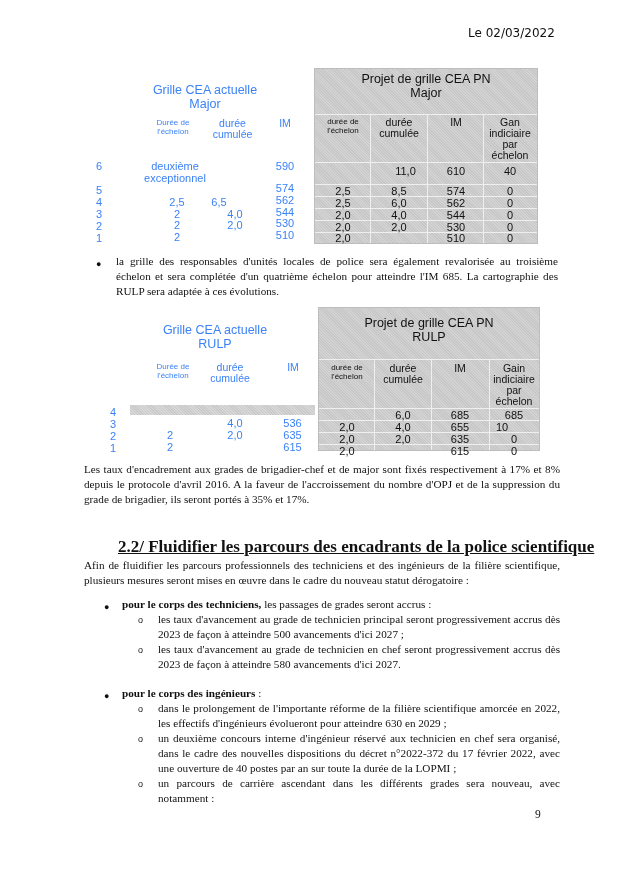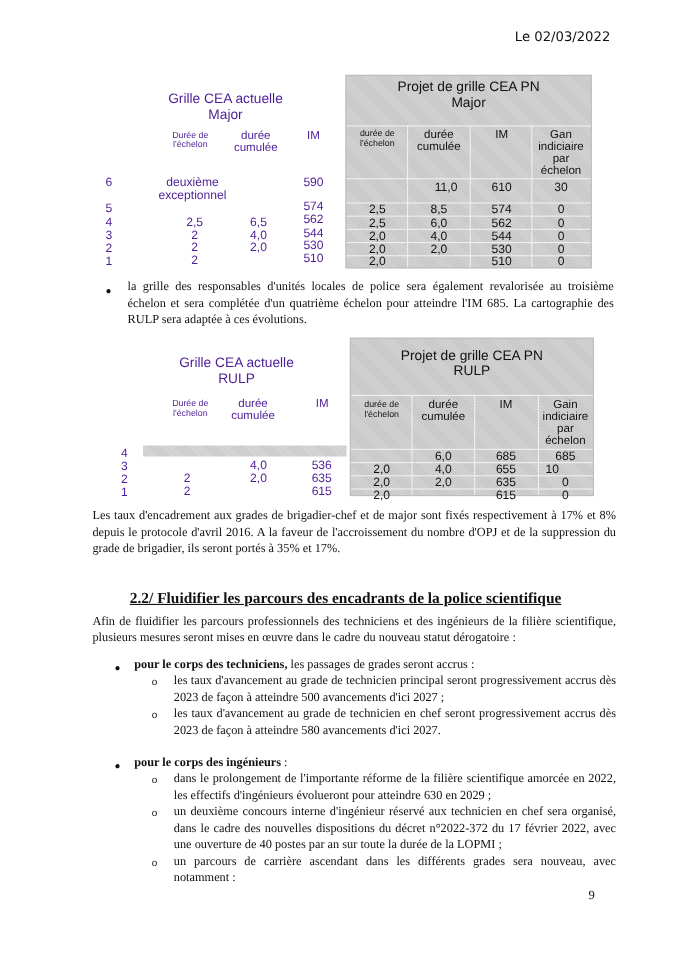--- a/index.html
+++ b/index.html
@@ -3,21 +3,21 @@
 <meta charset="utf-8">
 <style>
   html, body { margin: 0; padding: 0; background: #ffffff; }
   body { width: 620px; height: 878px; position: relative; overflow: hidden; color: #111; }
   .sans { font-family: "Liberation Sans", "DejaVu Sans", sans-serif; }
   .abs { position: absolute; }
 
   #date { left: 468px; top: 26px; font-size: 12px; font-family: "DejaVu Sans", sans-serif; }
 
   
-  .grid { position: absolute; font-family: "Liberation Sans", "DejaVu Sans", sans-serif; color: #4c1d95; }
+  .grid { position: absolute; font-family: "Liberation Sans", "DejaVu Sans", sans-serif; color: #3b82f6; }
   .cur-title { text-align: center; font-size: 12.5px; line-height: 14px; }
   .hdr-small { font-size: 8px; line-height: 9px; text-align: center; }
   .hdr-med { font-size: 10.5px; line-height: 11px; text-align: center; }
   .cell { font-size: 11px; line-height: 12px; text-align: center; position: absolute; }
   .rowlab { font-size: 11px; position: absolute; }
 
   .proj { position: absolute; background: #cfcfcf; border: 1px solid #bdbdbd;
           background-image: repeating-linear-gradient(45deg, rgba(255,255,255,0.08) 0 1px, rgba(0,0,0,0.04) 1px 2px); }
   .proj .ttl { position: absolute; left: 0; right: 0; text-align: center; font-size: 12.5px; line-height: 14px; }
   .proj .hline { position: absolute; left: 0; right: 0; height: 1px; background: #efefef; }
@@ -25,21 +25,21 @@
   .proj .ph { position: absolute; text-align: center; }
   .proj .pc { position: absolute; text-align: center; font-size: 11px; line-height: 12px; }
 
   .greyband { position: absolute; background: #d4d4d4;
               background-image: repeating-linear-gradient(45deg, rgba(255,255,255,0.1) 0 1px, rgba(0,0,0,0.05) 1px 2px); }
 
   
   .para { position: absolute; font-family: "Liberation Serif", "DejaVu Serif", serif; font-size: 11.2px; line-height: 15px; text-align: justify; }
   .bullet { position: absolute; font-size: 9px; }
   .subbullet { position: absolute; font-family: "Liberation Sans", sans-serif; font-size: 9px; }
-  .heading { position: absolute; font-family: "Liberation Serif", serif; font-weight: bold; font-size: 14px; text-decoration: underline; }
+  .heading { position: absolute; font-family: "Liberation Serif", serif; font-weight: bold; font-size: 17px; text-decoration: underline; }
   b { font-weight: bold; }
   #page-num { left: 535px; top: 808px; font-size: 11.5px; font-family: "Liberation Serif", serif; }
 </style>
 </head>
 <body>
 
 <div id="date" class="abs">Le 02/03/2022</div>
 
 <div class="grid" style="left:90px; top:78px; width:222px; height:172px;">
   <div class="cur-title abs" style="left:40px; top:5px; width:150px;">
@@ -52,21 +52,21 @@
 
   <div class="rowlab" style="left:6px; top:82px;">6</div>
   <div class="cell" style="left:52px; top:82px; width:66px; line-height:12px;">deuxième exceptionnel</div>
   <div class="cell" style="left:180px; top:82px; width:30px;">590</div>
 
   <div class="rowlab" style="left:6px; top:106px;">5</div>
   <div class="cell" style="left:180px; top:104px; width:30px;">574</div>
 
   <div class="rowlab" style="left:6px; top:118px;">4</div>
   <div class="cell" style="left:62px; top:118px; width:50px;">2,5</div>
-  <div class="cell" style="left:120px; top:118px; width:50px;">6,5</div>
+  <div class="cell" style="left:104px; top:118px; width:50px;">6,5</div>
   <div class="cell" style="left:180px; top:116px; width:30px;">562</div>
 
   <div class="rowlab" style="left:6px; top:130px;">3</div>
   <div class="cell" style="left:62px; top:130px; width:50px;">2</div>
   <div class="cell" style="left:120px; top:130px; width:50px;">4,0</div>
   <div class="cell" style="left:180px; top:128px; width:30px;">544</div>
 
   <div class="rowlab" style="left:6px; top:142px;">2</div>
   <div class="cell" style="left:62px; top:141px; width:50px;">2</div>
   <div class="cell" style="left:120px; top:141px; width:50px;">2,0</div>
@@ -93,21 +93,21 @@
   <div class="vline" style="left:112px; top:45px; bottom:0;"></div>
   <div class="vline" style="left:168px; top:45px; bottom:0;"></div>
 
   <div class="ph hdr-small" style="left:2px; top:48px; width:52px;">durée de l'échelon</div>
   <div class="ph hdr-med" style="left:57px; top:48px; width:54px;">durée cumulée</div>
   <div class="ph hdr-med" style="left:114px; top:48px; width:54px;">IM</div>
   <div class="ph hdr-med" style="left:172px; top:48px; width:46px;">Gan indiciaire par échelon</div>
 
   <div class="pc" style="left:57px; top:96px; width:67px;">11,0</div>
   <div class="pc" style="left:114px; top:96px; width:54px;">610</div>
-  <div class="pc" style="left:170px; top:96px; width:50px;">30</div>
+  <div class="pc" style="left:170px; top:96px; width:50px;">40</div>
 
   <div class="pc" style="left:2px; top:116px; width:52px;">2,5</div>
   <div class="pc" style="left:57px; top:116px; width:54px;">8,5</div>
   <div class="pc" style="left:114px; top:116px; width:54px;">574</div>
   <div class="pc" style="left:170px; top:116px; width:50px;">0</div>
 
   <div class="pc" style="left:2px; top:128px; width:52px;">2,5</div>
   <div class="pc" style="left:57px; top:128px; width:54px;">6,0</div>
   <div class="pc" style="left:114px; top:128px; width:54px;">562</div>
   <div class="pc" style="left:170px; top:128px; width:50px;">0</div>

